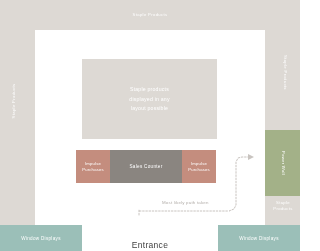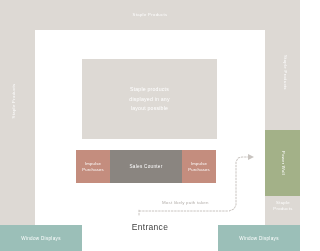--- a/index.html
+++ b/index.html
@@ -170,21 +170,21 @@
     width: 136px; height: 26px;
     background: #ffffff;
     display: flex;
     align-items: flex-end;
     justify-content: center;
   }
   #entrance-label {
     color: #3f3f3f;
     font-size: 8.5px;
     letter-spacing: 0.3px;
-    padding-bottom: 19px;
+    padding-bottom: 1px;
     white-space: nowrap;
   }
 
   
   #path-svg {
     position: absolute;
     left: 0; top: 0;
     width: 300px; height: 251px;
     pointer-events: none;
   }

